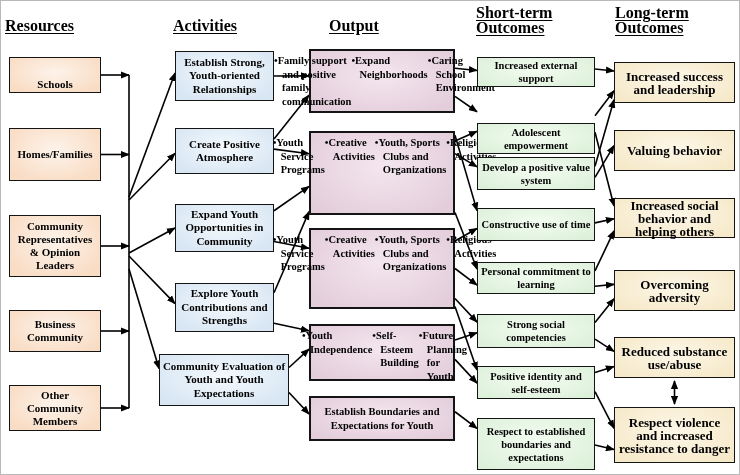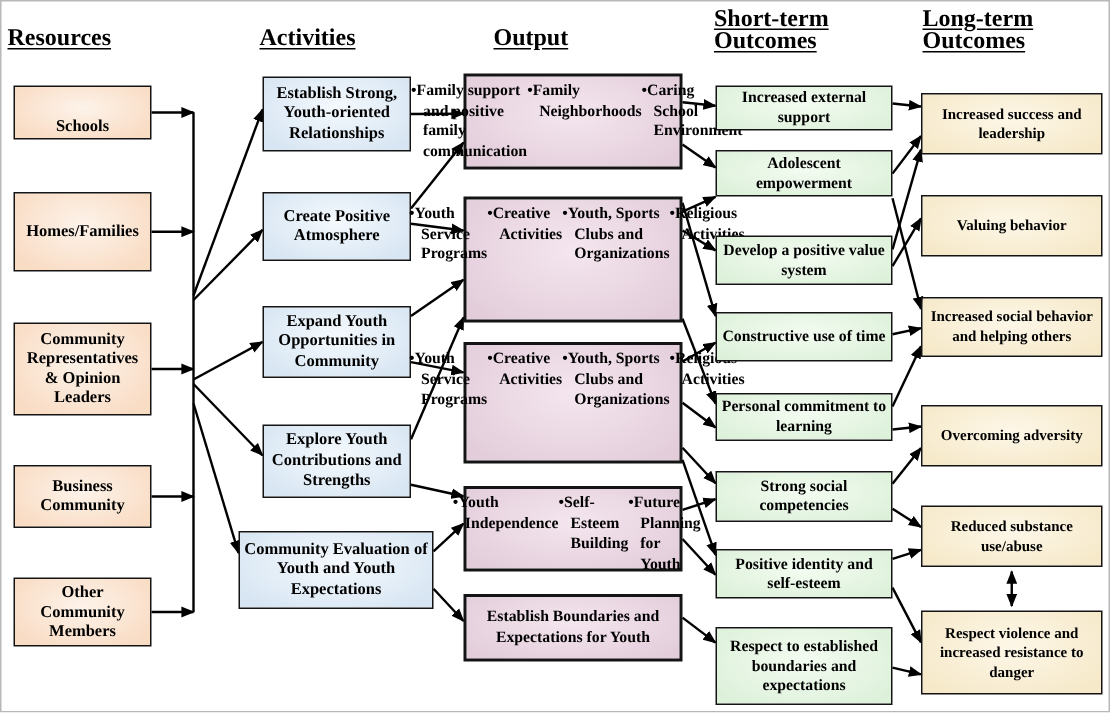--- a/index.html
+++ b/index.html
@@ -16,21 +16,21 @@
   .box{
     position:absolute;display:flex;align-items:center;justify-content:center;
     text-align:center;font-weight:bold;box-sizing:border-box;
     border:1.6px solid #141414;padding:1px 2px;
   }
   .box.r{background:radial-gradient(ellipse at 50% 42%,#fdf3ea 0%,#f9dcc4 85%);font-size:11px;line-height:13px;}
   .box.a{background:radial-gradient(ellipse at 50% 42%,#f4f9fd 0%,#d8e6f3 85%);font-size:11px;line-height:13.5px;}
   .box.o{background:radial-gradient(ellipse at 50% 42%,#f4e6ee 0%,#e3cddb 88%);border-width:2px;font-size:10.5px;line-height:13.5px;}
   .box.o.bl{flex-direction:row;align-items:flex-start;justify-content:center;text-align:left;padding:3px 2px 3px 7px;}
   .box.s{background:radial-gradient(ellipse at 50% 42%,#f3fcf1 0%,#ddf1da 88%);font-size:10.5px;line-height:13px;}
-  .box.l{background:radial-gradient(ellipse at 50% 42%,#fdf7e8 0%,#f6e9c9 88%);font-size:10px;line-height:13px;}
+  .box.l{background:radial-gradient(ellipse at 50% 42%,#fdf7e8 0%,#f6e9c9 88%);font-size:13px;line-height:13px;}
   .bullet{padding-left:8px;text-indent:-8px;}
   .bullet::before{content:"\2022";}
   #arrows{position:absolute;left:0;top:0;width:740px;height:475px;pointer-events:none;}
 </style>
 </head>
 <body>
 
 <div class="canvas" id="canvas">
 
   <svg id="arrows" viewBox="0 0 740 475" xmlns="http://www.w3.org/2000/svg">
@@ -134,21 +134,21 @@
       <span>Expand Youth Opportunities in Community</span>
     </div>
     <div class="box a" style="left: 174px; top: 282px; width: 99px; height: 49px;">
       <span>Explore Youth Contributions and Strengths</span>
     </div>
     <div class="box a" style="left: 158px; top: 353px; width: 130px; height: 52px;">
       <span>Community Evaluation of Youth and Youth Expectations</span>
     </div>
     <div class="box o bl" style="left: 308px; top: 48px; width: 146px; height: 64px;">
       <div class="bullet">Family support and positive family communication</div>
-      <div class="bullet">Family Neighborhoods</div>
+      <div class="bullet">Expand Neighborhoods</div>
       <div class="bullet">Caring School Environment</div>
     </div>
     <div class="box o bl" style="left: 308px; top: 130px; width: 146px; height: 84px;">
       <div class="bullet">Youth Service Programs</div>
       <div class="bullet">Creative Activities</div>
       <div class="bullet">Youth, Sports Clubs and Organizations</div>
       <div class="bullet">Religious Activities</div>
     </div>
     <div class="box o bl" style="left: 308px; top: 227px; width: 146px; height: 81px;">
       <div class="bullet">Youth Service Programs</div>
@@ -160,21 +160,21 @@
       <div class="bullet">Youth Independence</div>
       <div class="bullet">Self-Esteem Building</div>
       <div class="bullet">Future Planning for Youth</div>
     </div>
     <div class="box o" style="left: 308px; top: 395px; width: 146px; height: 45px;">
       <span>Establish Boundaries and Expectations for Youth</span>
     </div>
     <div class="box s" style="left: 476px; top: 56px; width: 118px; height: 30px;">
       <span>Increased external support</span>
     </div>
-    <div class="box s" style="left: 476px; top: 99px; width: 118px; height: 31px;">
+    <div class="box s" style="left: 476px; top: 122px; width: 118px; height: 31px;">
       <span>Adolescent empowerment</span>
     </div>
     <div class="box s" style="left: 476px; top: 156px; width: 118px; height: 33px;">
       <span>Develop a positive value system</span>
     </div>
     <div class="box s" style="left: 476px; top: 207px; width: 118px; height: 33px;">
       <span>Constructive use of time</span>
     </div>
     <div class="box s" style="left: 476px; top: 261px; width: 118px; height: 32px;">
       <span>Personal commitment to learning</span>

